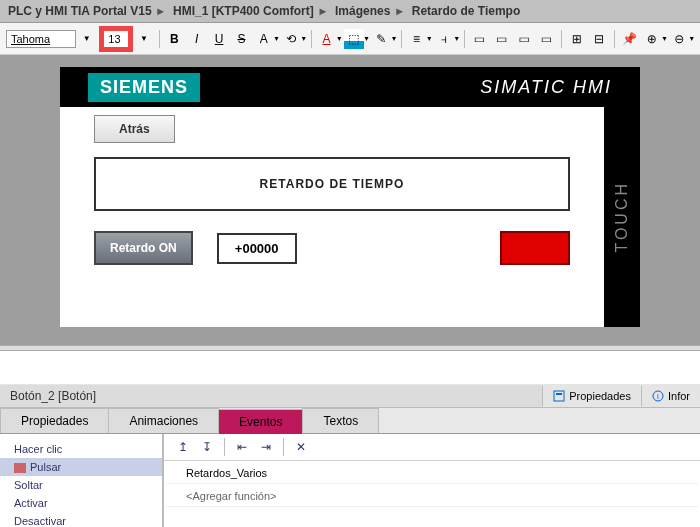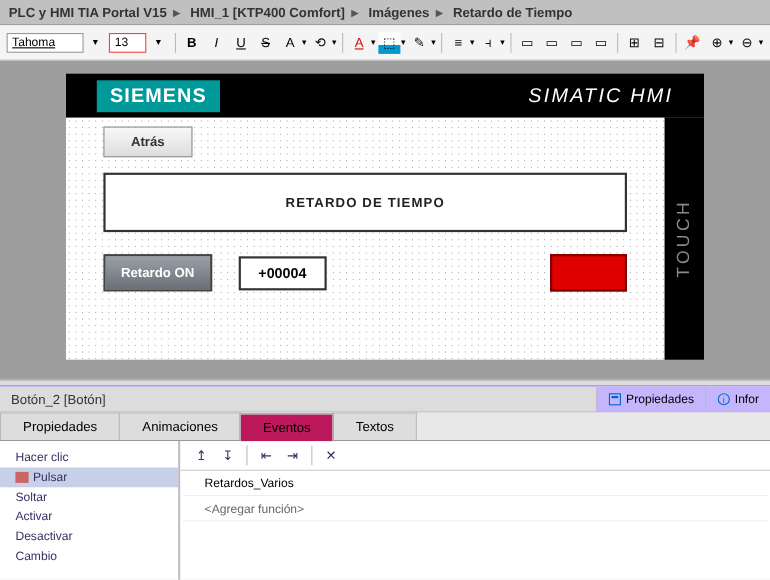--- a/index.html
+++ b/index.html
@@ -3,21 +3,21 @@
 <meta charset="utf-8">
 <style>
 * { box-sizing: border-box; margin: 0; padding: 0; font-family: Tahoma, sans-serif; }
 body { background: #fff; width: 700px; height: 527px; overflow: hidden; font-size: 11px; }
 
 .breadcrumb { background: #c0c0c0; padding: 4px 8px; font-size: 12px; color: #333; border-bottom: 1px solid #999; font-weight: bold; }
 .breadcrumb .sep { margin: 0 6px; color: #555; }
 
 .toolbar { background: #f4f4f4; padding: 4px 6px; display: flex; align-items: center; gap: 3px; border-bottom: 1px solid #ccc; height: 32px; }
 .font-select { border: 1px solid #999; padding: 2px 4px; font-size: 11px; width: 70px; background: #fff; text-decoration: underline; }
-.size-select { border: 1px solid #ef4444; padding: 2px 4px; font-size: 11px; width: 34px; background: #fff; }
+.size-select { border: 5px solid #ef4444; padding: 2px 4px; font-size: 11px; width: 34px; background: #fff; }
 .tb-btn { width: 20px; height: 20px; display: inline-flex; align-items: center; justify-content: center; font-size: 12px; cursor: pointer; border: none; background: transparent; }
 .tb-sep { width: 1px; height: 18px; background: #bbb; margin: 0 2px; }
 .dd { font-size: 8px; margin-left: -2px; }
 
 .design-area { background: #9e9e9e; height: 290px; display: flex; justify-content: center; align-items: flex-start; padding: 12px 0; position: relative; overflow: hidden; }
 .device-frame { position: relative; width: 580px; height: 260px; }
 .frame-top { background: #000; height: 40px; display: flex; align-items: center; padding: 0 28px; justify-content: space-between; }
 .siemens-logo { background: #009999; color: #fff; font-weight: bold; font-size: 18px; padding: 4px 12px; letter-spacing: 1px; }
 .hmi-title { color: #fff; font-size: 18px; letter-spacing: 2px; font-style: italic; }
 .frame-right { position: absolute; right: 0; top: 40px; bottom: 0; width: 36px; background: #000; display: flex; align-items: center; justify-content: center; }
@@ -25,21 +25,21 @@
 .screen { position: absolute; left: 0; top: 40px; right: 36px; bottom: 0; background: #fff; background-image: radial-gradient(circle, #999 0.5px, transparent 0.5px); background-size: 6px 6px; padding: 8px 14px; }
 
 .btn-atras { background: linear-gradient(#f8f8f8, #ddd); border: 1px solid #888; padding: 6px 24px; font-size: 12px; font-weight: bold; color: #333; cursor: pointer; margin-bottom: 10px; margin-left: 20px; }
 .title-box { border: 2px solid #333; padding: 18px 0; text-align: center; font-weight: bold; font-size: 12px; letter-spacing: 1px; color: #222; background: #fff; margin: 4px 20px 20px 20px; }
 .row { display: flex; align-items: center; gap: 24px; margin: 0 20px; }
 .btn-retardo { background: linear-gradient(#9aa0a8, #6a7078); color: #fff; border: 2px solid #444; padding: 8px 14px; font-weight: bold; font-size: 12px; cursor: pointer; }
 .ioField { border: 2px solid #333; background: #fff; padding: 6px 10px; font-weight: bold; font-size: 13px; min-width: 80px; text-align: center; }
 .lamp { width: 70px; height: 34px; background: #e00000; border: 2px solid #800000; margin-left: auto; }
 
 .splitter { height: 6px; background: #ddd; border-top: 1px solid #aaa; border-bottom: 1px solid #aaa; cursor: row-resize; }
-.obj-bar { display: flex; align-items: center; background: #c4b5fd; border-bottom: 1px solid #bbb; height: 24px; }
+.obj-bar { display: flex; align-items: center; background: #e5e5e5; border-bottom: 1px solid #bbb; height: 24px; margin-top: 33px; }
 .obj-label { padding: 4px 10px; font-size: 12px; color: #333; flex: 1; background: #dcdcdc; }
 .obj-btn { padding: 4px 10px; font-size: 11px; border-left: 1px solid #bbb; cursor: pointer; display: flex; align-items: center; gap: 4px; }
 .obj-btn .ico { width: 12px; height: 12px; display: inline-block; }
 
 .tabs { display: flex; background: #e8e8e8; border-bottom: 1px solid #999; }
 .tab { padding: 5px 20px; font-size: 12px; border: 1px solid #bbb; border-bottom: none; background: #ddd; cursor: pointer; margin-right: -1px; }
 .tab.active { background: #be185d; position: relative; top: 1px; }
 
 .events { display: flex; height: 130px; }
 .ev-list { width: 164px; border-right: 2px solid #bbb; background: #fff; padding: 6px 0; }
@@ -112,21 +112,21 @@
       <span class="hmi-title">SIMATIC HMI</span>
     </div>
     <div class="frame-right">
       <span class="touch-text">TOUCH</span>
     </div>
     <div class="screen">
       <button class="btn-atras">Atrás</button>
       <div class="title-box">RETARDO DE TIEMPO</div>
       <div class="row">
         <button class="btn-retardo">Retardo ON</button>
-        <div class="ioField">+00004</div>
+        <div class="ioField">+00000</div>
         <div class="lamp"></div>
       </div>
     </div>
   </div>
 </div>
 
 <div class="splitter"></div>
 
 <div class="obj-bar">
   <div class="obj-label">Botón_2 [Botón]</div>

